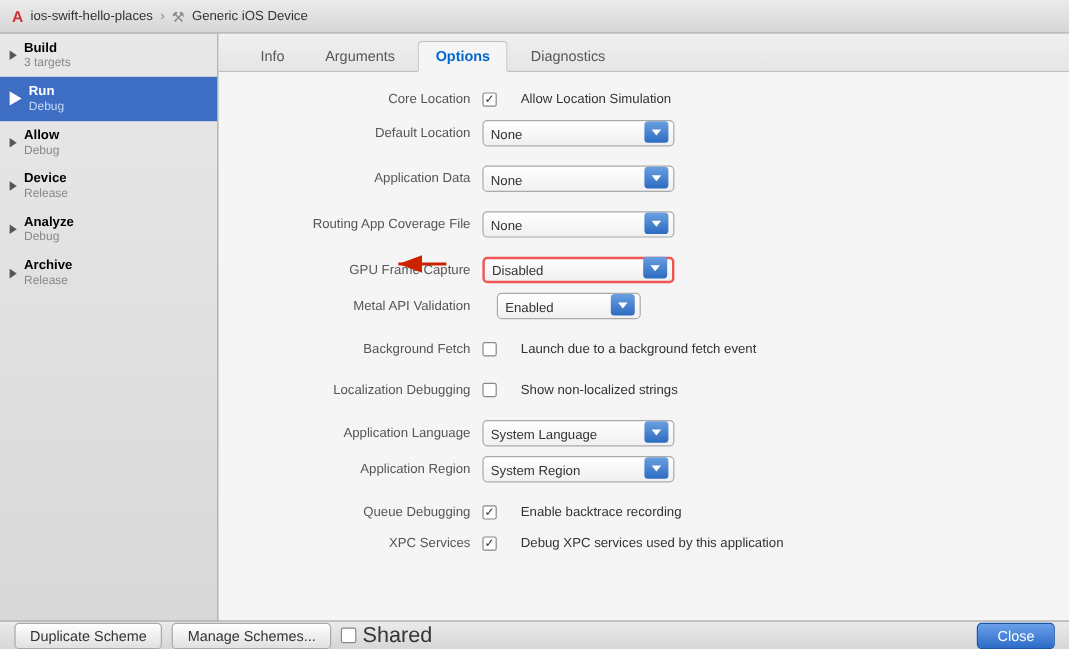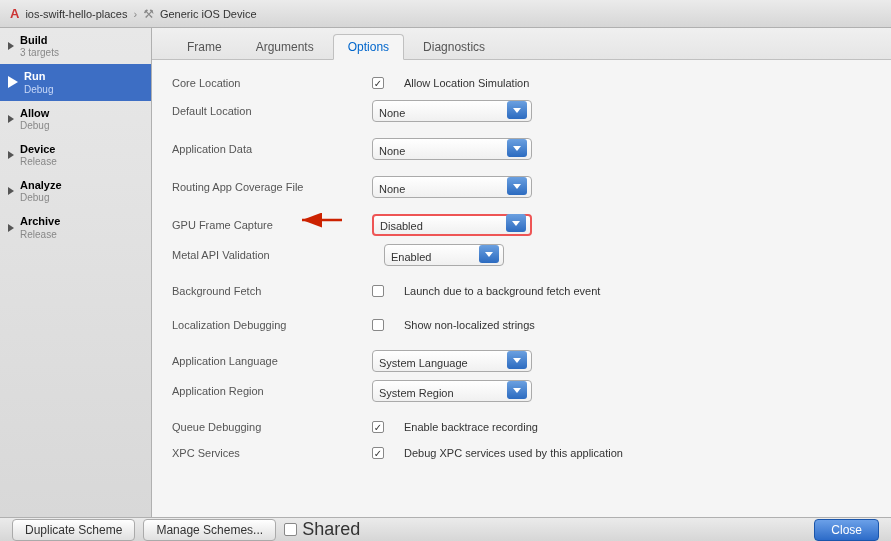--- a/index.html
+++ b/index.html
@@ -36,21 +36,21 @@
 
     
     .main-layout {
       display: flex;
       flex: 1;
       overflow: hidden;
     }
 
     
     .sidebar {
-      width: 152px;
+      width: 182px;
       background: linear-gradient(to bottom, #e8e8e8, #d8d8d8);
       border-right: 1px solid #b0b0b0;
       flex-shrink: 0;
       display: flex;
       flex-direction: column;
       overflow-y: auto;
     }
     .sidebar-item {
       display: flex;
       align-items: center;
@@ -124,41 +124,42 @@
       font-size: 12px;
       color: #555;
       cursor: pointer;
       border: 1px solid transparent;
       border-bottom: none;
       border-radius: 4px 4px 0 0;
       background: transparent;
     }
     .tab.active {
       color: #0066cc;
-      font-weight: 400;
+      font-weight: 700;
       border-color: #c0c0c0;
       border-bottom: 1px solid #f5f5f5;
       background: #f5f5f5;
       margin-bottom: -1px;
     }
 
     
     .settings-panel {
       flex: 1;
       overflow-y: auto;
       padding: 10px 0;
     }
 
     .settings-row {
       display: flex;
       align-items: center;
       padding: 4px 20px;
       min-height: 26px;
     }
     .settings-label {
+      text-align: right;
       width: 200px;
       flex-shrink: 0;
       font-size: 11px;
       color: #555;
       padding-right: 10px;
     }
     .settings-control {
       display: flex;
       align-items: center;
       gap: 20px;
@@ -350,21 +351,21 @@
         <span class="sidebar-item-sublabel">Release</span>
       </div>
     </div>
   </div>
 
   <div class="content-wrapper">
     <div class="content-area">
 
       <div class="tabs">
         <div class="tab">
-          <span>Frame</span>
+          <span>Info</span>
         </div>
         <div class="tab">
           <span>Arguments</span>
         </div>
         <div class="tab active">
           <span>Options</span>
         </div>
         <div class="tab">
           <span>Diagnostics</span>
         </div>

